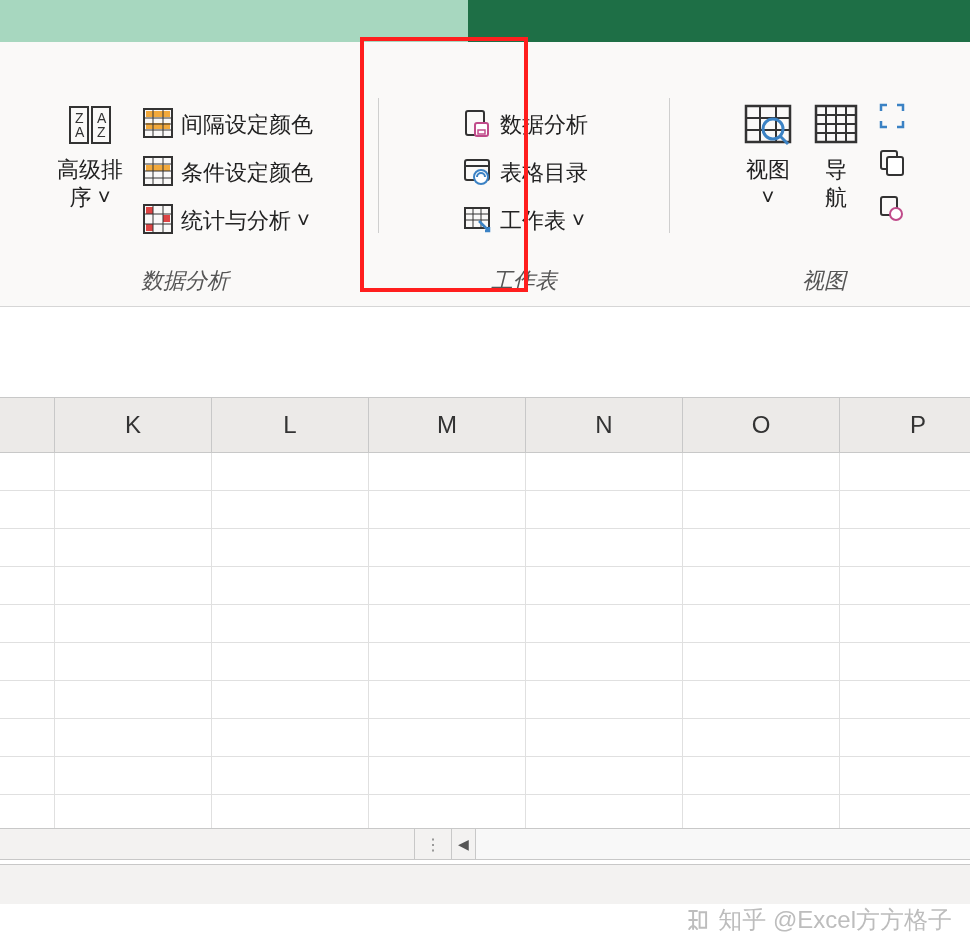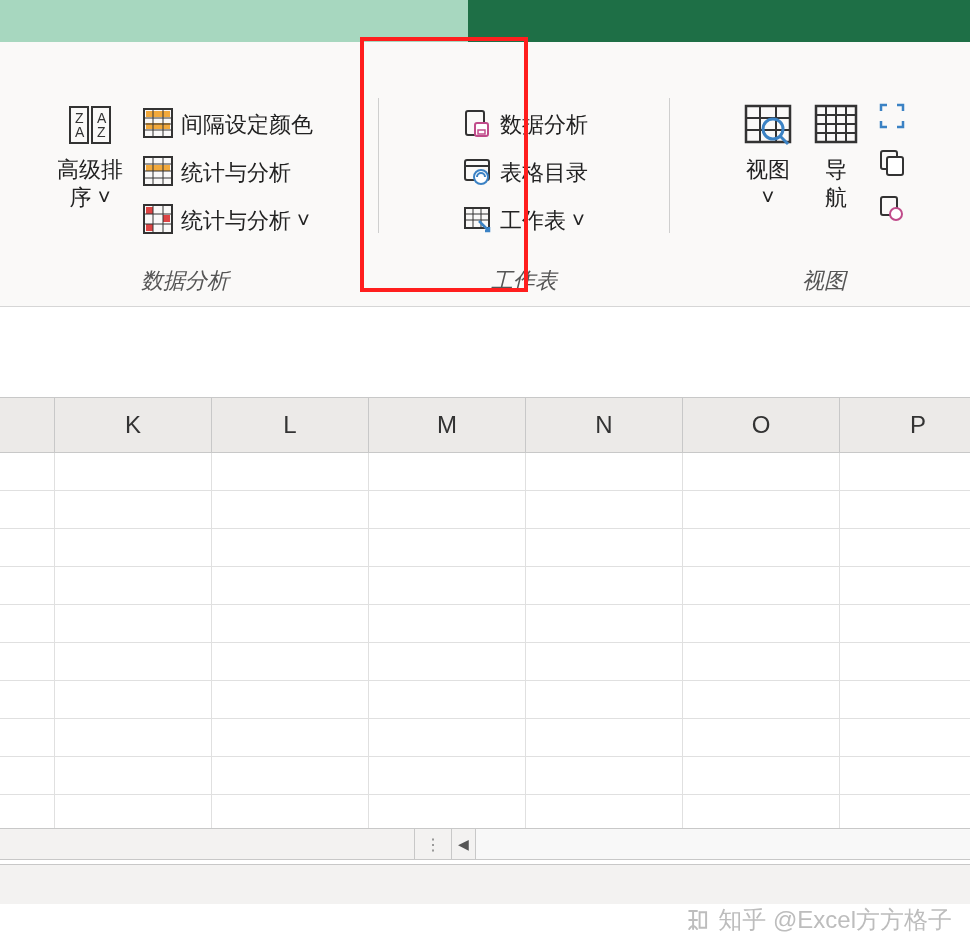--- a/index.html
+++ b/index.html
@@ -266,21 +266,21 @@
             <svg width="30" height="30" viewBox="0 0 30 30">
                 <rect x="1" y="1" width="28" height="28" fill="none" stroke="#333" stroke-width="2"></rect>
                 <rect x="3" y="9" width="24" height="6" fill="#f2a93b"></rect>
                 <line x1="1" y1="8" x2="29" y2="8" stroke="#333"></line>
                 <line x1="1" y1="15" x2="29" y2="15" stroke="#333"></line>
                 <line x1="1" y1="22" x2="29" y2="22" stroke="#333"></line>
                 <line x1="10" y1="1" x2="10" y2="29" stroke="#333"></line>
                 <line x1="20" y1="1" x2="20" y2="29" stroke="#333"></line>
               </svg>
           </span>
-          <span>统计与分析</span>
+          <span>条件设定颜色</span>
         </div>
         <div class="small-btn">
           <span class="sicon">
             <svg width="30" height="30" viewBox="0 0 30 30">
                 <rect x="1" y="1" width="28" height="28" fill="none" stroke="#333" stroke-width="2"></rect>
                 <rect x="3" y="3" width="7" height="7" fill="#d44"></rect>
                 <rect x="3" y="20" width="7" height="7" fill="#d44"></rect>
                 <rect x="20" y="11" width="7" height="7" fill="#d44"></rect>
                 <line x1="1" y1="10" x2="29" y2="10" stroke="#333"></line>
                 <line x1="1" y1="20" x2="29" y2="20" stroke="#333"></line>

